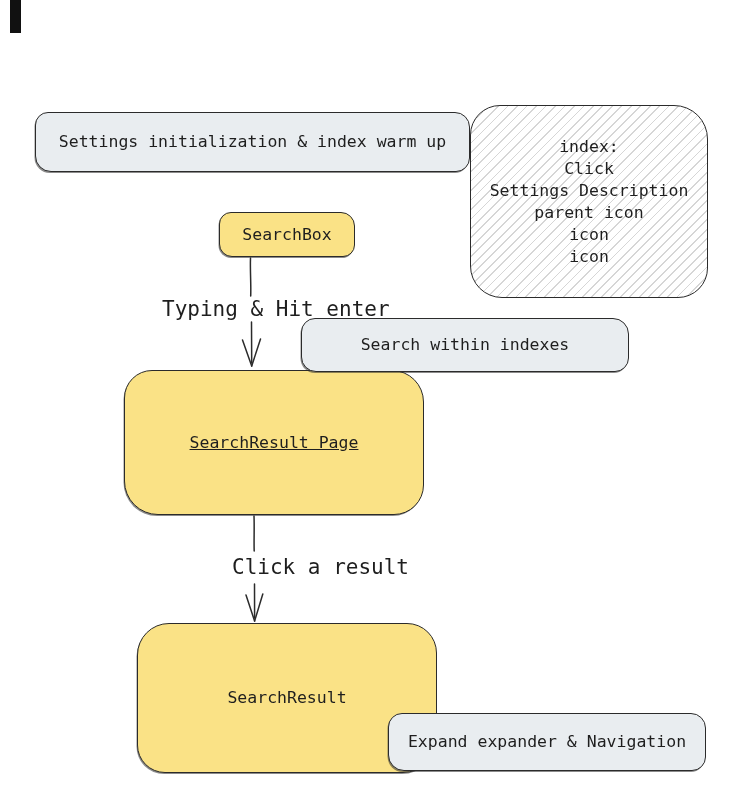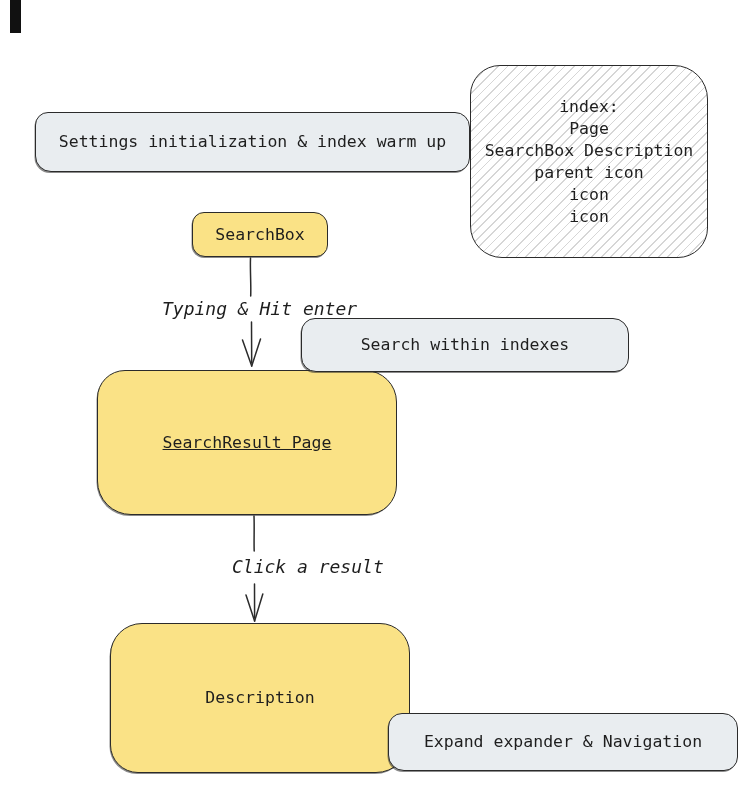--- a/index.html
+++ b/index.html
@@ -24,45 +24,45 @@
     box-sizing:border-box;
     border:1.5px solid var(--stroke);
     display:flex;align-items:center;justify-content:center;
     text-align:center;
     font-size:16.5px;
     line-height:22px;
     white-space:nowrap;
   }
   .sketch{ box-shadow:-1px 1.5px 0 -0.5px rgba(43,43,43,0.55); }
   .gray{ background:var(--gray-fill); z-index:2; }
-  .yellow{ background:var(--yellow-fill); z-index:1; }
+  .yellow{ background:var(--yellow-fill); z-index:1;margin-left:27px; }
   .hatch{
     background:repeating-linear-gradient(135deg, rgba(0,0,0,0) 0 5.5px, var(--hatch) 5.5px 6.7px), #ffffff;
     z-index:1;
+    margin-top:40px;
   }
   #node-settings-init{ left:35px; top:112px; width:435px; height:60px; border-radius:13px 15px 14px 16px; }
   #node-index-card{
     left:470px; top:65px; width:238px; height:193px;
     border-radius:30px 34px 30px 32px;
     flex-direction:column; justify-content:center;
   }
   #node-index-card .line{ display:block; }
   #node-search-box{ left:192px; top:212px; width:136px; height:45px; border-radius:12px 14px 12px 13px; }
   #node-search-within{ left:301px; top:318px; width:328px; height:54px; border-radius:14px 16px 14px 15px; }
   #node-search-result{ left:97px; top:370px; width:300px; height:145px; border-radius:28px 32px 30px 34px;text-decoration:underline; }
   #node-settings-page{ left:110px; top:623px; width:300px; height:150px; border-radius:32px 30px 34px 28px; }
-  #node-expand-nav{ left:388px; top:713px; width:350px; height:58px; border-radius:14px 15px 14px 16px; }
+  #node-expand-nav{ left:388px; top:713px; width:318px; height:58px; border-radius:14px 15px 14px 16px; }
   .edge-label{
     position:absolute;
-    font-size:18px;
+    font-size:21px;
     line-height:22px;
     white-space:nowrap;
     z-index:3;
     background:transparent;
-    font-style:italic;
   }
   #label-typing{ left:162px; top:298px; }
   #label-click{ left:186px; top:556px;margin-left:46px; }
   #arrows{ position:absolute; left:0; top:0; z-index:3; pointer-events:none; }
   #text-caret{
     position:absolute; left:10px; top:0; width:11px; height:33px;
     background:var(--caret); z-index:4;
   }
 </style>
 </head>
@@ -71,22 +71,22 @@
 <div id="canvas">
 
   <div id="text-caret"></div>
 
   <div class="node gray sketch" id="node-settings-init">
     <span>Settings initialization &amp; index warm up</span>
   </div>
 
   <div class="node hatch" id="node-index-card">
     <span class="line">index:</span>
-    <span class="line">Page</span>
-    <span class="line">SearchBox Description</span>
+    <span class="line">Click</span>
+    <span class="line">Settings Description</span>
     <span class="line">parent icon</span>
     <span class="line">icon</span>
     <span class="line">icon</span>
   </div>
 
   <div class="node yellow sketch" id="node-search-box">
     <span>SearchBox</span>
   </div>
 
   <div class="edge-label" id="label-typing">Typing &amp; Hit enter</div>
@@ -95,21 +95,21 @@
     <span>Search within indexes</span>
   </div>
 
   <div class="node yellow sketch" id="node-search-result">
     <span>SearchResult Page</span>
   </div>
 
   <div class="edge-label" id="label-click">Click a result</div>
 
   <div class="node yellow sketch" id="node-settings-page">
-    <span>Description</span>
+    <span>SearchResult</span>
   </div>
 
   <div class="node gray sketch" id="node-expand-nav">
     <span>Expand expander &amp; Navigation</span>
   </div>
 
   <svg id="arrows" width="750" height="806" viewBox="0 0 750 806">
     <g stroke="#2b2b2b" stroke-width="1.5" fill="none" stroke-linecap="round">
       <path d="M250.5 258 C250 271 251.2 284 250.7 296"></path>
       <path d="M251.5 322 L251.7 363"></path>

